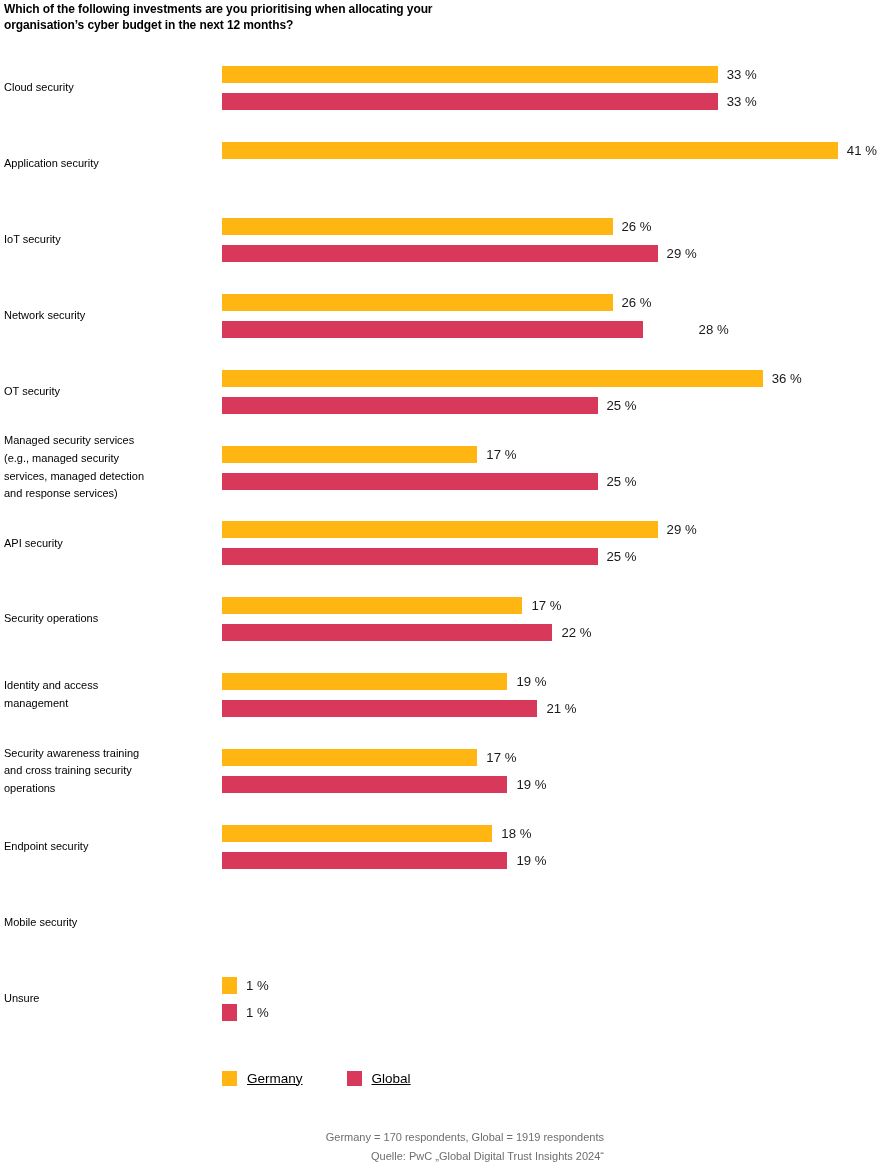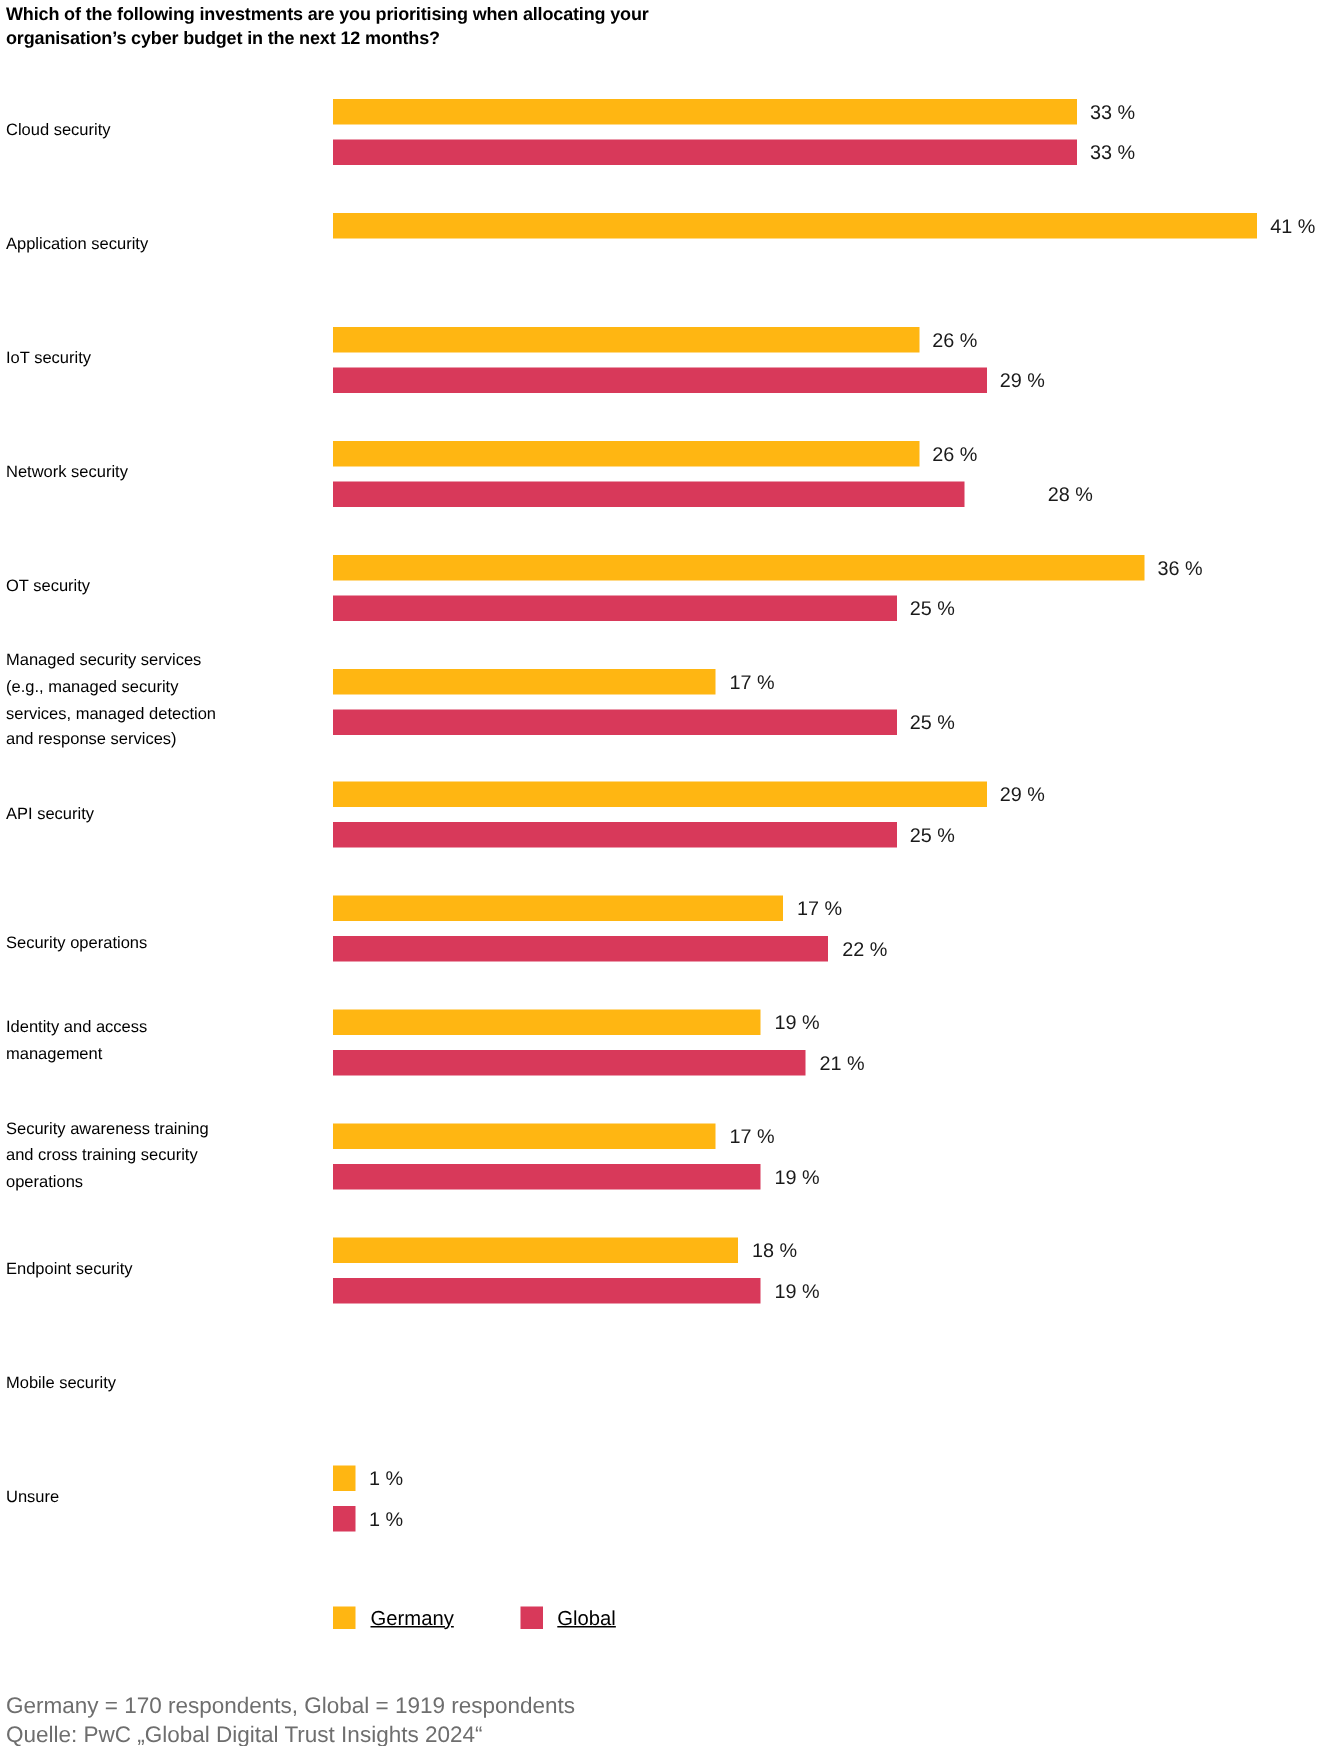--- a/index.html
+++ b/index.html
@@ -122,24 +122,25 @@
   }
 
   
   #footnotes {
     position: absolute;
     left: 4px;
     top: 1128px;
     width: 600px;
   }
   .footnote {
-    font-size: 15px;
+    font-size: 11px;
     line-height: 19px;
     color: #6e6e6e;
     white-space: nowrap;
+    text-align: right;
   }
 </style>
 </head>
 <body>
 
 <div id="chart-title">Which of the following investments are you prioritising when allocating your
 organisation’s cyber budget in the next 12 months?</div>
 
 <div id="plot">
     <div class="group" style="top: 0px; height: 46px;">
@@ -226,21 +227,21 @@
           <div class="bar germany" style="width: 435.58px; height: 17px; background: rgb(255, 182, 18);"></div>
           <span class="bar-value" style="left: 444.58px;">29 %</span>
         </div>
         <div class="bar-row r1">
           <div class="bar global" style="width: 375.5px; height: 17px; background: rgb(216, 57, 90);"></div>
           <span class="bar-value" style="left: 384.5px;">25 %</span>
         </div>
       </div>
     </div>
     <div class="group" style="top: 531.3px; height: 46px;">
-      <div class="cat-label" style="top: 13.15px; margin-top: 11px;">Security operations</div>
+      <div class="cat-label" style="top: 13.15px;">Security operations</div>
       <div class="bars">
         <div class="bar-row r0">
           <div class="bar germany" style="width: 300.4px; height: 17px; background: rgb(255, 182, 18);"></div>
           <span class="bar-value" style="left: 309.4px;">17 %</span>
         </div>
         <div class="bar-row r1">
           <div class="bar global" style="width: 330.44px; height: 17px; background: rgb(216, 57, 90);"></div>
           <span class="bar-value" style="left: 339.44px;">22 %</span>
         </div>
       </div>

